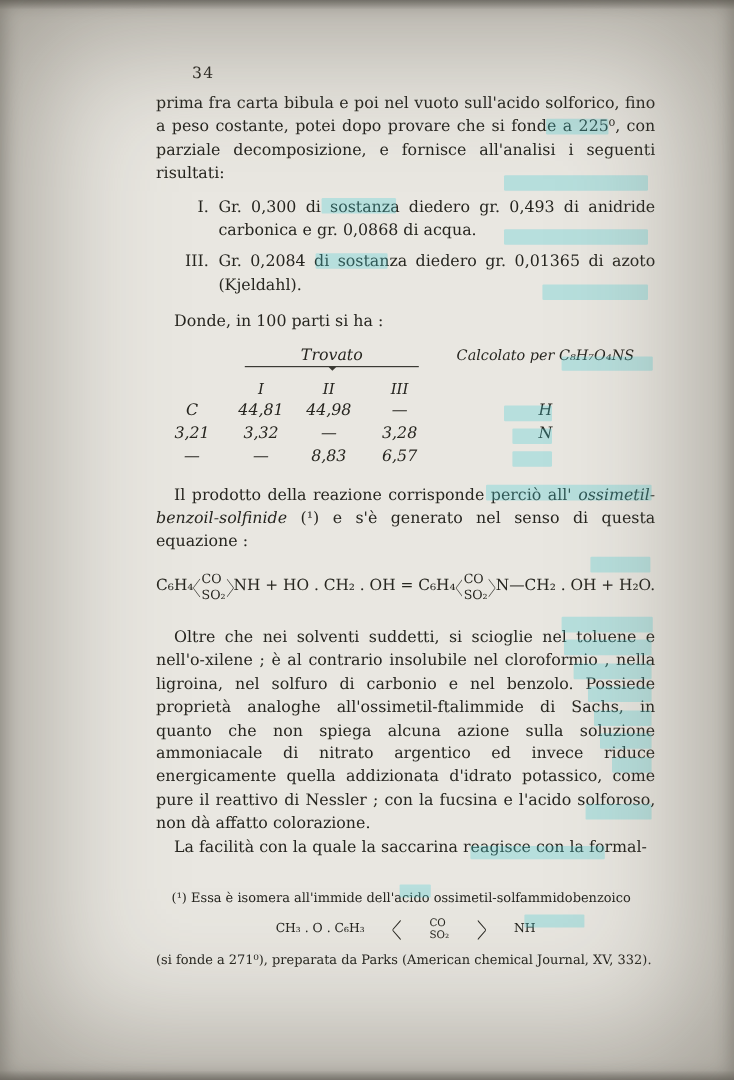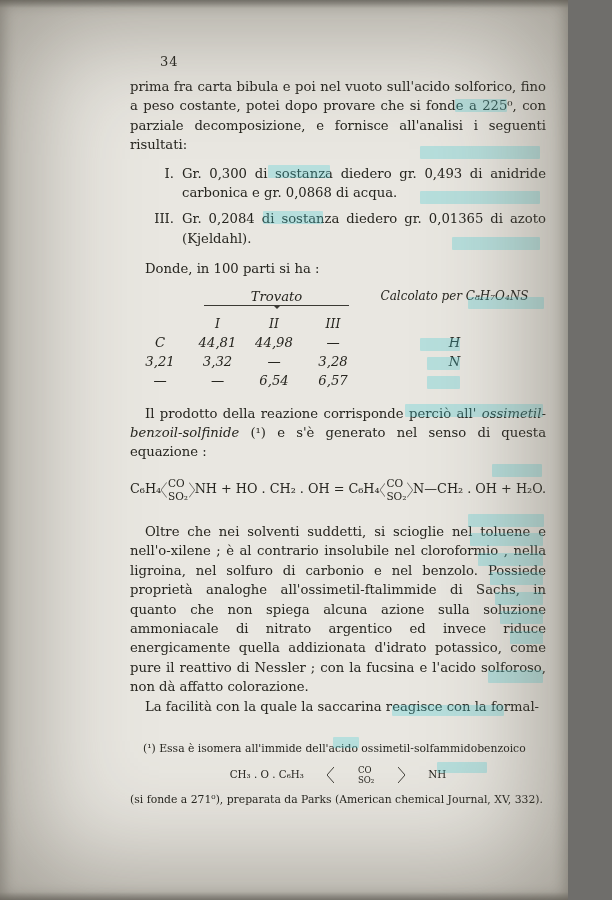--- a/index.html
+++ b/index.html
@@ -2,21 +2,21 @@
 <html><head>
 <meta charset="utf-8">
 <style>
   html, body { margin:0; padding:0; }
   body {
     width:612px; height:900px;
     background:#6f6e6b;
     font-family:"DejaVu Serif","Liberation Serif",serif;
   }
   .scan {
-    position:relative; width:568px; height:900px;
+    position:relative; width:612px; height:900px;
     background:#e9e7e1; overflow:hidden;
     color:#26251f;
   }
   .vignette {
     position:absolute; inset:0; pointer-events:none; z-index:5;
     box-shadow: inset 0 0 110px 28px rgba(95,90,78,0.50),
                 inset 0 0 14px 3px rgba(62,60,54,0.40);
   }
   .edge-top, .edge-bottom {
     position:absolute; left:0; right:0; height:8px; z-index:4; pointer-events:none;
@@ -125,21 +125,21 @@
 
       <div class="c">H</div>
       <div class="c">3,21</div>
       <div class="c">3,32</div>
       <div class="c">—</div>
       <div class="c">3,28</div>
 
       <div class="c">N</div>
       <div class="c">—</div>
       <div class="c">—</div>
-      <div class="c">6,54</div>
+      <div class="c">8,83</div>
       <div class="c">6,57</div>
     </div>
 
     <p class="p indent"><span>Il prodotto della reazione corrisponde perciò all' </span><span class="it">ossimetil-benzoil-solfinide</span><span> (¹) e s'è generato nel senso di questa equazione :</span></p>
 
     <div class="equation">
       <span>C₆H₄</span>
       <svg class="fork" width="9" height="26" viewBox="0 0 9 26">
           <polyline points="9,1 0,13 9,25" fill="none" stroke="#2e2d27" stroke-width="1"></polyline>
         </svg>

